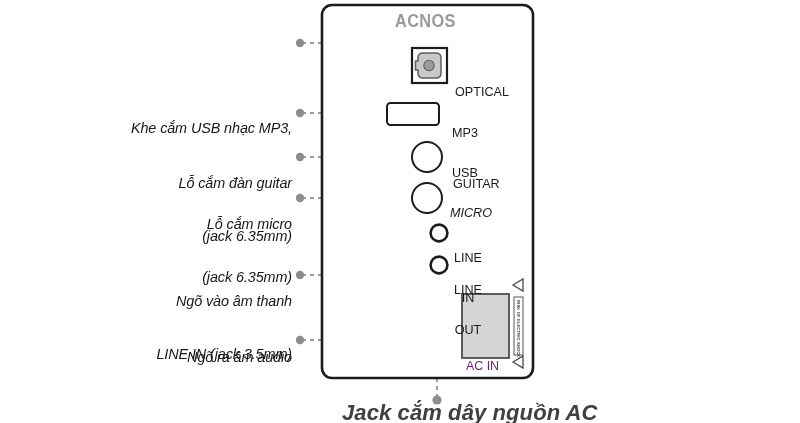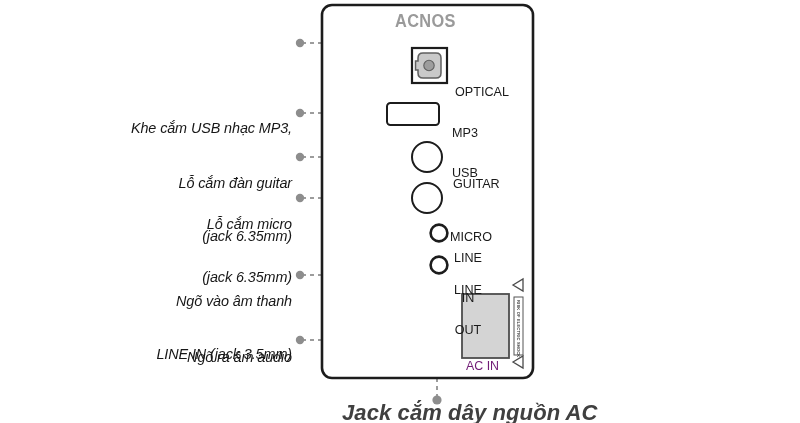--- a/index.html
+++ b/index.html
@@ -174,21 +174,21 @@
 
   <div class="plabel" style="left:452px;top:100px;">
     <span class="ln">MP3</span>
     <span class="ln">USB</span>
   </div>
 
   <div class="plabel" style="left:453px;top:151px;">
     <span class="ln">GUITAR</span>
   </div>
 
-  <div class="plabel" style="left:450px;top:204px;">
+  <div class="plabel" style="left:450px;top:180px;font-style:italic;">
     <span class="ln">MICRO</span>
   </div>
 
   <div class="plabel" style="left:454px;top:225px;">
     <span class="ln">LINE</span>
     <span class="ln">IN</span>
   </div>
 
   <div class="plabel" style="left:454px;top:257px;">
     <span class="ln">LINE</span>

